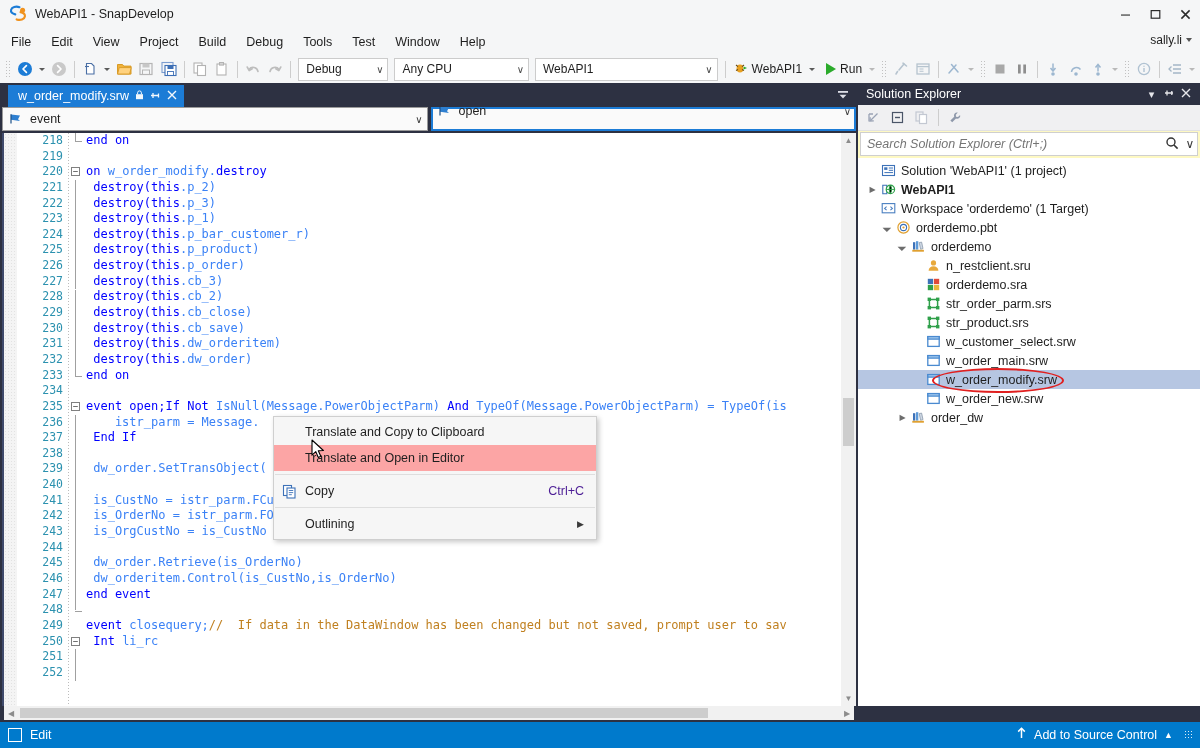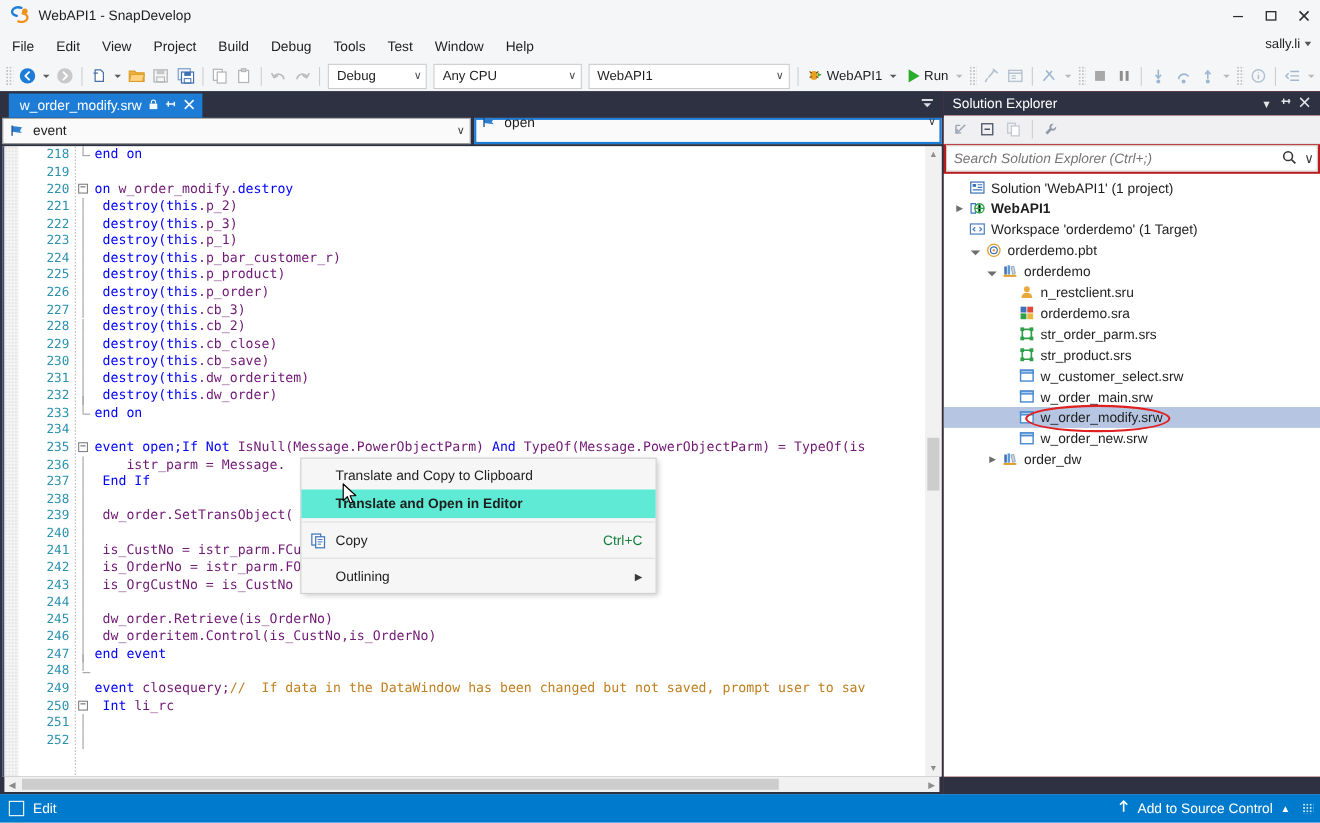--- a/index.html
+++ b/index.html
@@ -36,21 +36,21 @@
   .tb-caret.dim{border-top-color:#b9b9b9;}
   .combo{height:21px;border:1px solid #ccc;background:#fff;display:flex;align-items:center;
     padding:0 4px 0 7px;font-size:12px;color:#1e1e1e;margin:0 3px;justify-content:space-between;}
   .combo .chev{margin-left:8px;color:#4a4a4a;font-size:10px;}
   .run-btn{display:flex;align-items:center;height:22px;padding:0 4px;border-radius:2px;gap:4px;}
   .play{width:0;height:0;border-top:6px solid transparent;border-bottom:6px solid transparent;border-left:10px solid #2bab2b;}
 
   
   .body{flex:1;display:flex;min-height:0;background:#f5f6f7;}
   .left-pane{width:858px;display:flex;flex-direction:column;min-width:0;background:#2d3142;}
-  .right-pane{width:342px;display:flex;flex-direction:column;background:#b91c1c;}
+  .right-pane{width:342px;display:flex;flex-direction:column;background:#fef9c3;}
 
   
   .tabstrip{height:24px;background:#2d3142;display:flex;align-items:flex-end;position:relative;flex:0 0 24px;}
   .doctab{height:22px;background:#1c7cd6;display:flex;align-items:center;padding:0 7px 0 10px;gap:6px;color:#fff;font-size:12.5px;margin-left:8px;}
   .doctab .lock,.doctab .pin,.doctab .x{font-size:11px;opacity:.95;}
   .tab-overflow{position:absolute;right:8px;bottom:3px;color:#d6d8e0;font-size:11px;line-height:1;text-align:center;}
 
   
   .navrow{height:22px;display:flex;align-items:stretch;background:#2d3142;padding:0 2px 2px 2px;gap:3px;flex:0 0 24px;}
   .navsel{flex:1;background:#fafafa;border:1px solid #9a9a9a;display:flex;align-items:center;padding:0 4px 0 6px;gap:7px;font-size:12.5px;color:#1e1e1e;min-width:0;}
@@ -64,21 +64,21 @@
   .editor{flex:1;display:flex;background:#fff;position:relative;min-height:0;overflow:hidden;border-left:2px solid #3f4a6b;}
   .indicator-margin{width:13px;background:#f4f4f4;flex:0 0 13px;
      background-image:radial-gradient(#e2e2e2 40%, transparent 41%);background-size:3px 3px;}
   .gutter{width:46px;flex:0 0 46px;background:#fff;text-align:right;padding-right:5px;}
   .foldcol{width:16px;flex:0 0 16px;background:#fff;position:relative;}
   .codecol{flex:1;position:relative;overflow:hidden;background:#fff;}
   .ln{height:15.65px;line-height:15.65px;font-family:"DejaVu Sans Mono", monospace;font-size:11.5px;color:#2b91af;white-space:nowrap;}
   .code-line{height:15.65px;line-height:15.65px;font-family:"DejaVu Sans Mono", monospace;font-size:12px;white-space:pre;color:#000;padding-left:2px;}
   .kw{color:#0000ff;}
   .cm{color:#c08020;}
-  .id{color:#701a75;}
+  .id{color:#3b82f6;}
   .dotted{position:absolute;left:0;top:0;bottom:0;width:1px;
      background-image:linear-gradient(#bcbcbc 50%, transparent 50%);background-size:1px 3px;}
   .foldbox{position:absolute;left:3px;width:9px;height:9px;border:1px solid #808080;background:#fff;
      font:9px/7px "DejaVu Sans Mono",monospace;text-align:center;color:#404040;box-sizing:border-box;}
   .foldline{position:absolute;left:7px;width:1px;background:#a0a0a0;}
   .foldend{position:absolute;left:7px;width:7px;height:1px;background:#a0a0a0;}
 
   
   .vscroll{width:15px;flex:0 0 15px;background:#f1f1f1;position:relative;display:flex;flex-direction:column;align-items:center;}
   .vscroll .arrow{height:15px;width:15px;display:flex;align-items:center;justify-content:center;color:#8c8c8c;font-size:8px;}
@@ -86,23 +86,23 @@
   .hscrollbar{height:14px;background:#f1f1f1;display:flex;align-items:center;flex:0 0 14px;position:relative;margin:0 2px 2px 2px;}
   .hscrollbar .arrow{width:14px;text-align:center;color:#8c8c8c;font-size:8px;}
   .hthumb{position:absolute;left:16px;top:2px;height:10px;background:#cdcdcd;}
 
   
   .ctxmenu{position:absolute;background:#f6f6f6;border:1px solid #cfcfcf;box-shadow:2px 2px 5px rgba(0,0,0,.22);
     padding:2px 0;z-index:40;}
   .ctx-item{height:26px;display:flex;align-items:center;padding:0 12px 0 0;font-size:12.5px;color:#1e1e1e;white-space:nowrap;position:relative;}
   .ctx-item .ico{width:31px;flex:0 0 31px;display:flex;align-items:center;justify-content:center;}
   .ctx-item .txt{flex:1;}
-  .ctx-item .acc{color:#15803d;margin-left:30px;font-size:12.5px;}
+  .ctx-item .acc{color:#4c1d95;margin-left:30px;font-size:12.5px;}
   .ctx-item .sub{margin-left:18px;color:#3a3a3a;font-size:9px;}
-  .ctx-item.sel{background:#5eead4;font-weight:bold;}
+  .ctx-item.sel{background:#fca5a5;}
   .ctx-sep{height:1px;background:#dedede;margin:3px 1px;}
   .cursor-arrow{position:absolute;z-index:60;pointer-events:none;}
 
   
   .se-header{height:22px;background:#2d3142;display:flex;align-items:center;padding:0 6px 0 8px;color:#fff;font-size:12.5px;flex:0 0 22px;}
   .se-header .sp{flex:1;}
   .se-hbtn{width:17px;text-align:center;color:#e6e6ea;font-size:11px;}
   .se-toolbar{height:25px;background:#f0f0f2;display:flex;align-items:center;gap:1px;padding-left:4px;flex:0 0 25px;border-bottom:1px solid #e1e1e3;}
   .se-tbtn{width:23px;height:21px;display:flex;align-items:center;justify-content:center;border-radius:2px;}
   .se-search{height:22px;background:#fff;border:1px solid #cfcfcf;display:flex;align-items:center;margin:1px 2px 2px 2px;flex:0 0 22px;}

